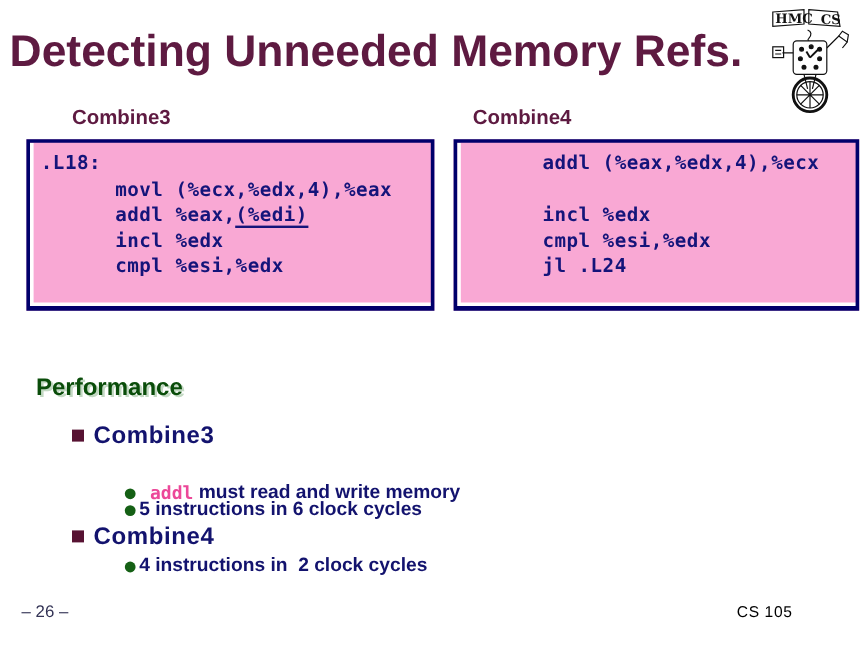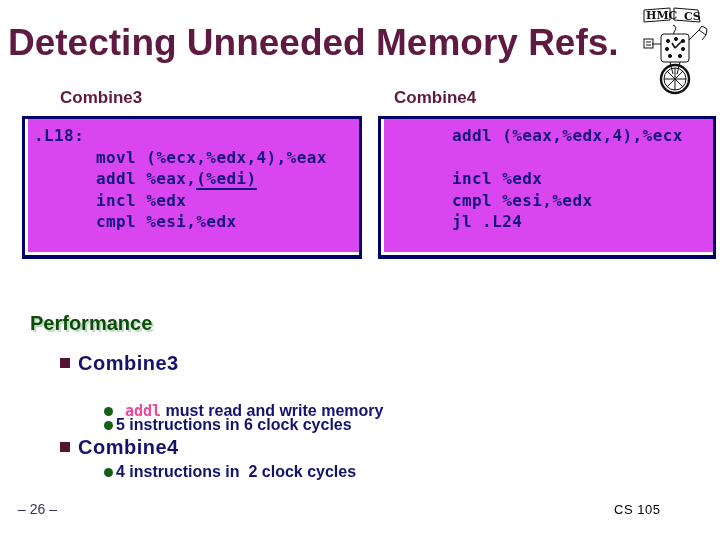--- a/index.html
+++ b/index.html
@@ -9,21 +9,21 @@
   .page-title{position:absolute;left:8px;top:22px;width:640px;
               font-size:37px;font-weight:bold;color:#5e1a41;letter-spacing:0px;
               white-space:nowrap;}
 
   .logo{position:absolute;left:636px;top:2px;}
 
   .col-header{position:absolute;font-size:17px;font-weight:bold;color:#5e1a41;}
   .hdr-1{left:60px;top:88px;}
   .hdr-2{left:394px;top:88px;}
 
-  .codebox{position:absolute;top:116px;height:143px;background:#d946ef;
+  .codebox{position:absolute;top:116px;height:143px;background:#f9a8d4;
            border:3px solid #00006b;border-bottom-width:4px;
            box-shadow:inset 3px -3px 0 #ffffff;
            box-sizing:border-box;}
   .box-1{left:22px;width:340px;}
   .box-2{left:378px;width:338px;}
 
   .code{padding:6px 0 0 9px;font-family:"DejaVu Sans Mono",monospace;
         font-weight:bold;font-size:16px;letter-spacing:0.4px;color:#14147a;
         line-height:21.5px;}
   .ln{white-space:pre;min-height:21.5px;}

